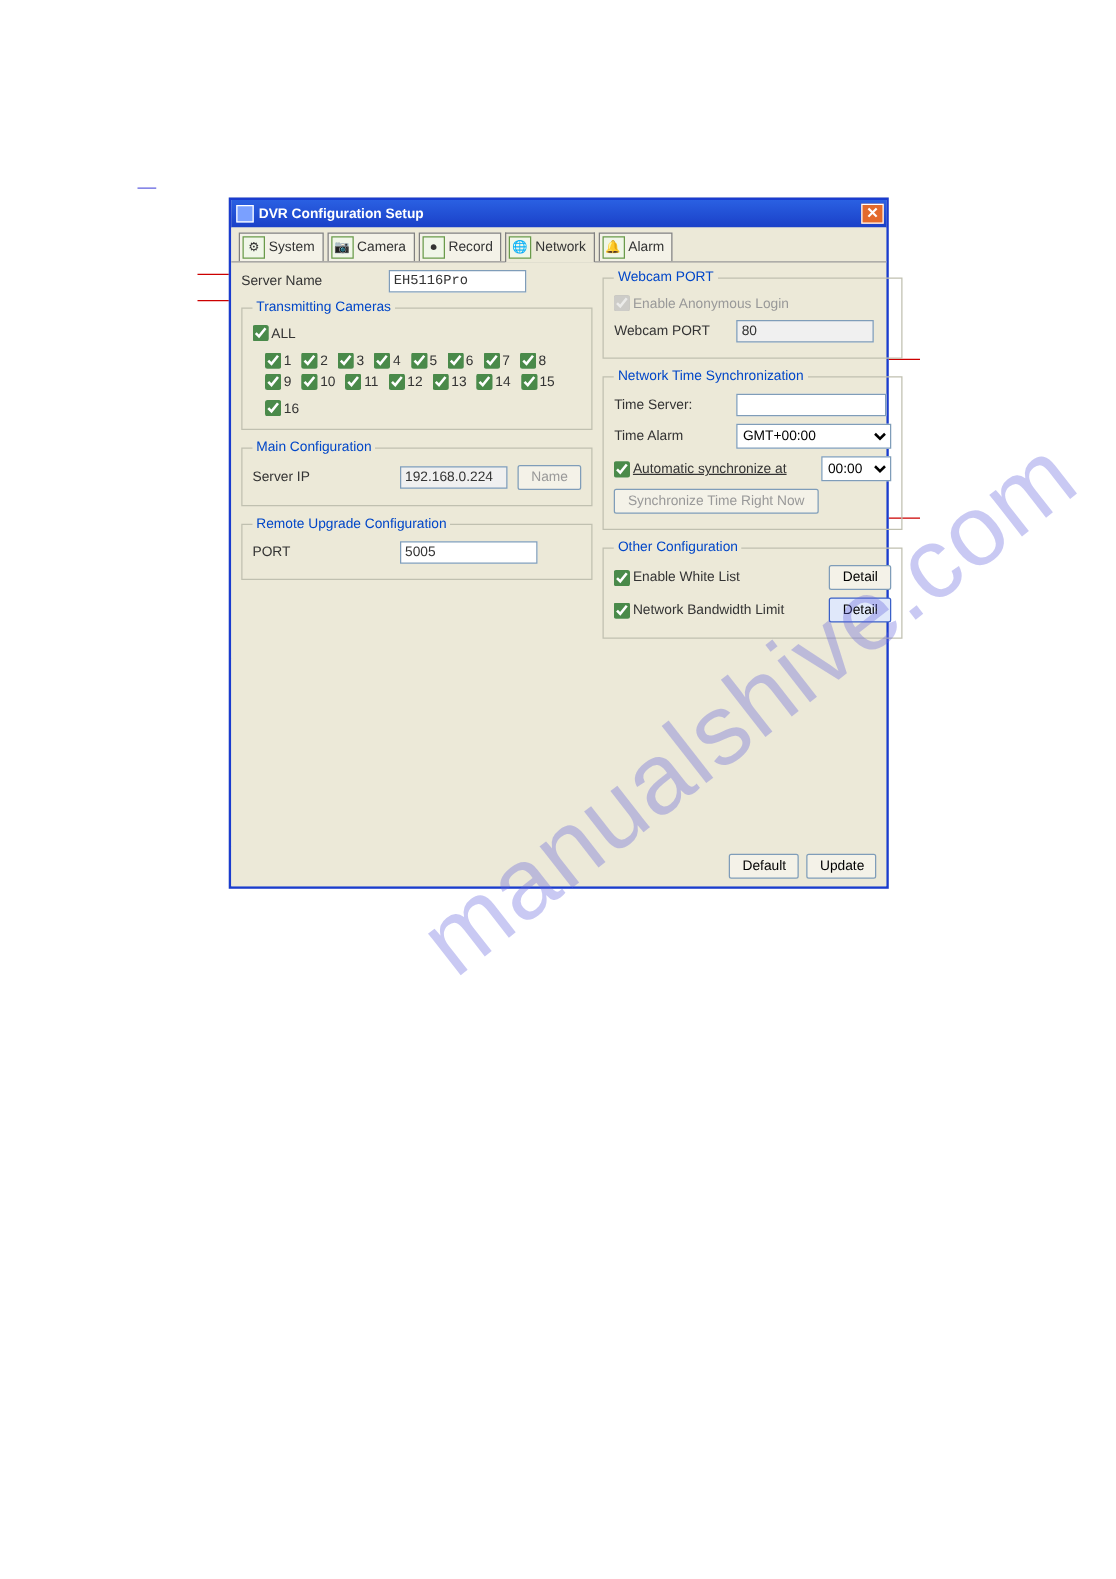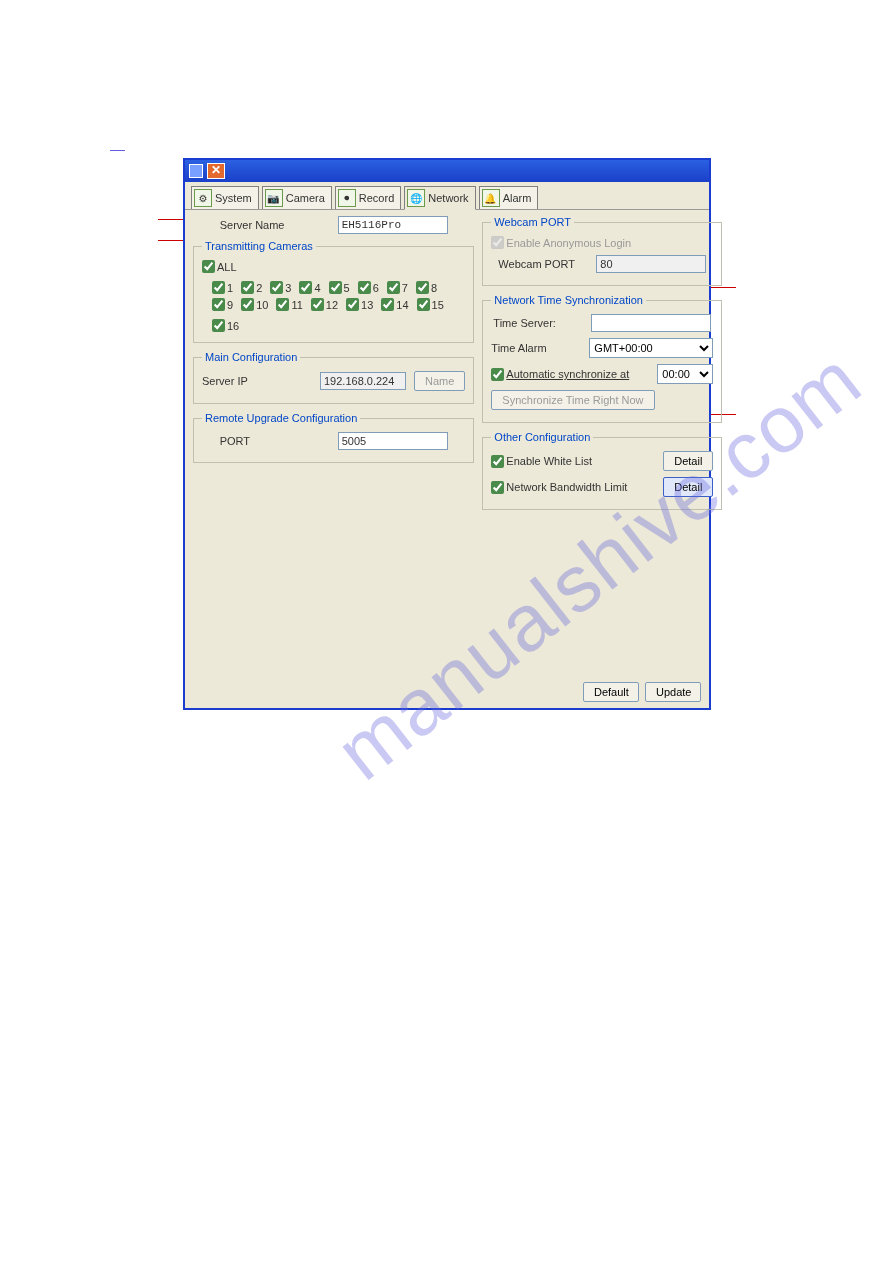--- a/index.html
+++ b/index.html
@@ -108,21 +108,20 @@
     position: relative;
     display: flex;
     gap: 8px;
   }
   .col { flex: 1; }
   .row {
     display: flex;
     align-items: center;
     gap: 8px;
     margin-bottom: 6px;
-    justify-content: center;
   }
   .label { width: 110px; color: #333; font-size: 11px; }
   input[type="text"] {
     border: 1px solid #7f9db9;
     background: #fff;
     height: 18px;
     padding: 1px 3px;
     font-size: 11px;
     color: #333;
   }
@@ -189,20 +188,21 @@
 <div class="annot-line-red-l1"></div>
 <div class="annot-line-red-l2"></div>
 <div class="annot-line-red-r1"></div>
 <div class="annot-line-red-r2"></div>
 
 <div class="watermark">manualshive.com</div>
 
 <div class="window">
   <div class="titlebar">
     <span class="title-icon"></span>
+    <span class="title-text">DVR Configuration Setup</span>
     <div class="close-btn">✕</div>
   </div>
 
   <div class="tab-row">
     <div class="tab">
         <span class="tab-icon">⚙</span>
         <span>System</span>
       </div>
     <div class="tab">
         <span class="tab-icon">📷</span>

